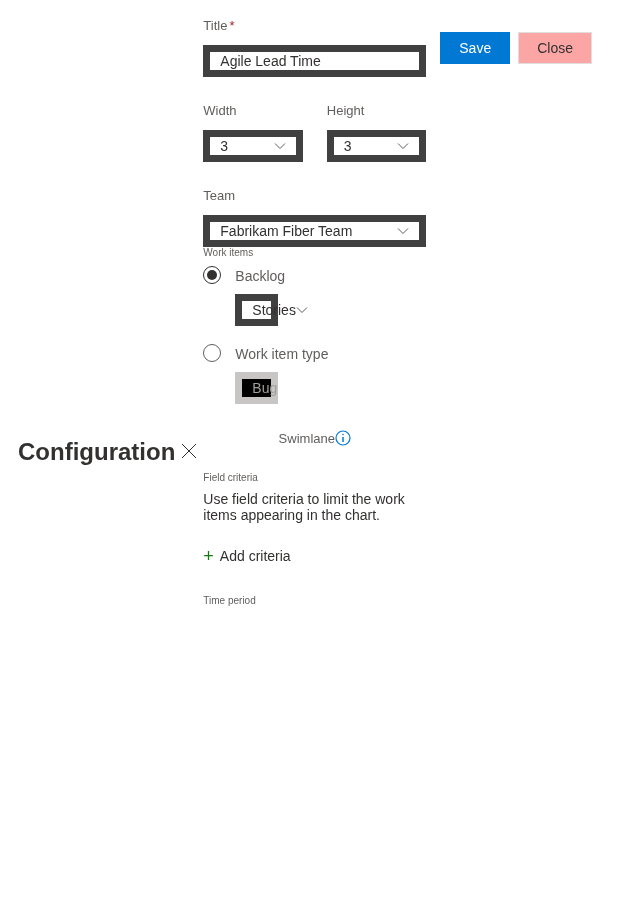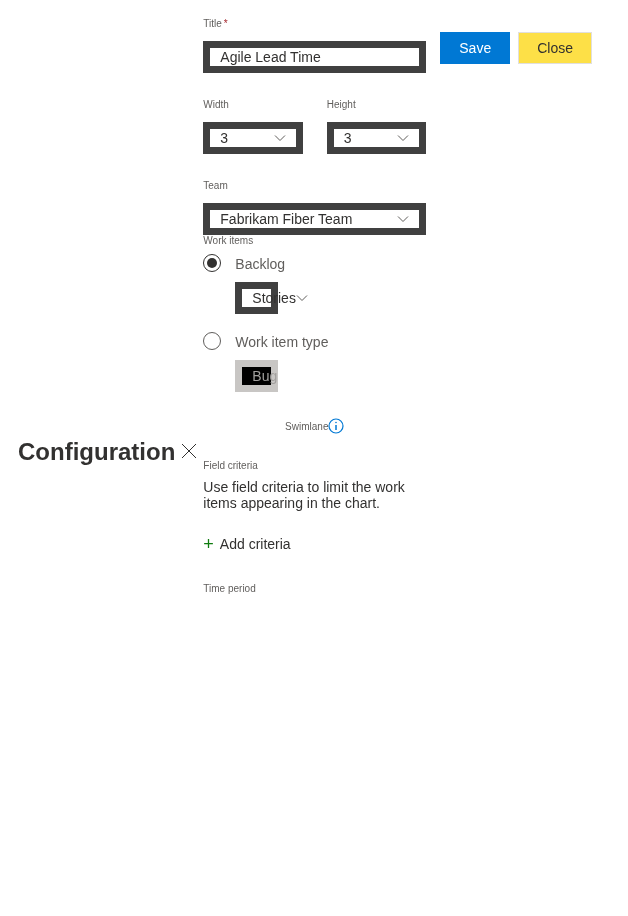--- a/index.html
+++ b/index.html
@@ -46,21 +46,21 @@
       margin-right: -4px;
     }
     .scroll-area::-webkit-scrollbar { width: 14px; }
     .scroll-area::-webkit-scrollbar-track { background: transparent; }
     .scroll-area::-webkit-scrollbar-thumb { background: #c8c8c8; border-radius: 7px; border: 4px solid #fff; }
     .scroll-area::-webkit-scrollbar-button:single-button {
       height: 14px; width: 14px; background: transparent;
     }
     .field-group { margin-bottom: 26px; }
     .field-label {
-      font-size: 10px;
+      font-size: 13px;
       color: #605e5c;
       margin-bottom: 12px;
       display: block;
     }
     .required { color: #a4262c; margin-left: 2px; }
     .text-input, .select-box {
       width: 100%;
       height: 32px;
       border: 7px solid #404040;
       padding: 0 10px;
@@ -152,21 +152,21 @@
     }
     .btn {
       height: 32px;
       padding: 0 18px;
       font-size: 14px;
       font-family: inherit;
       border: 1px solid transparent;
       cursor: pointer;
     }
     .btn-primary { background: #0078d4; color: #fff; }
-    .btn-default { background: #fde047; color: #323130; border-color: #e1dfdd; }
+    .btn-default { background: #fca5a5; color: #323130; border-color: #e1dfdd; }
     .wi-block { margin-bottom: 26px; }
     .wi-sub { margin-left: 0; margin-bottom: 18px; }
   </style>
 </head>
 <body>
 
 <div class="panel">
   <div class="header">
     <h1>Configuration</h1>
     <button class="close-btn">

